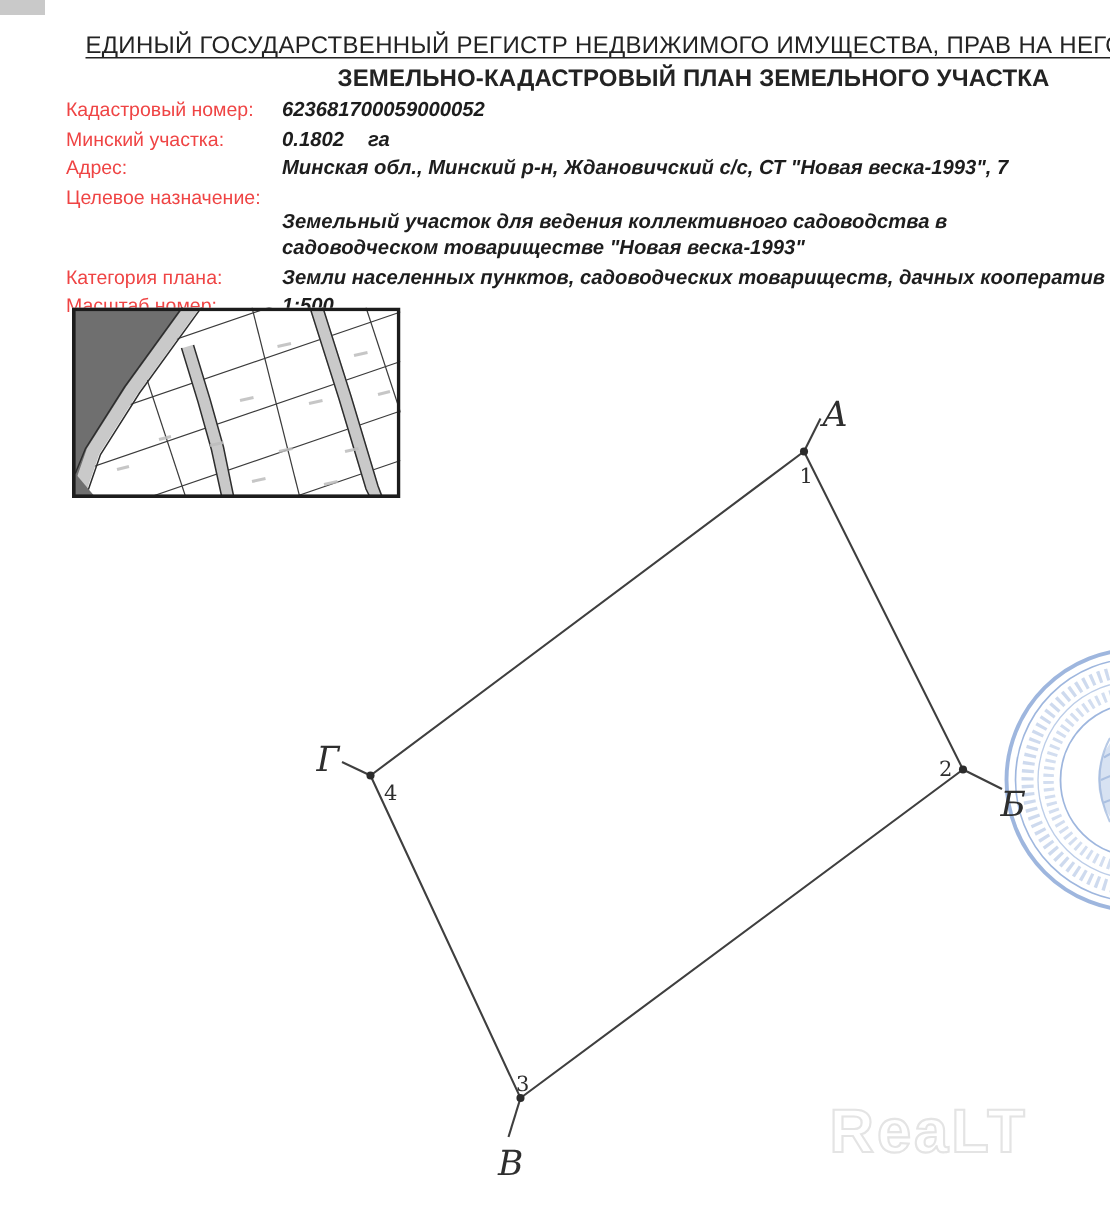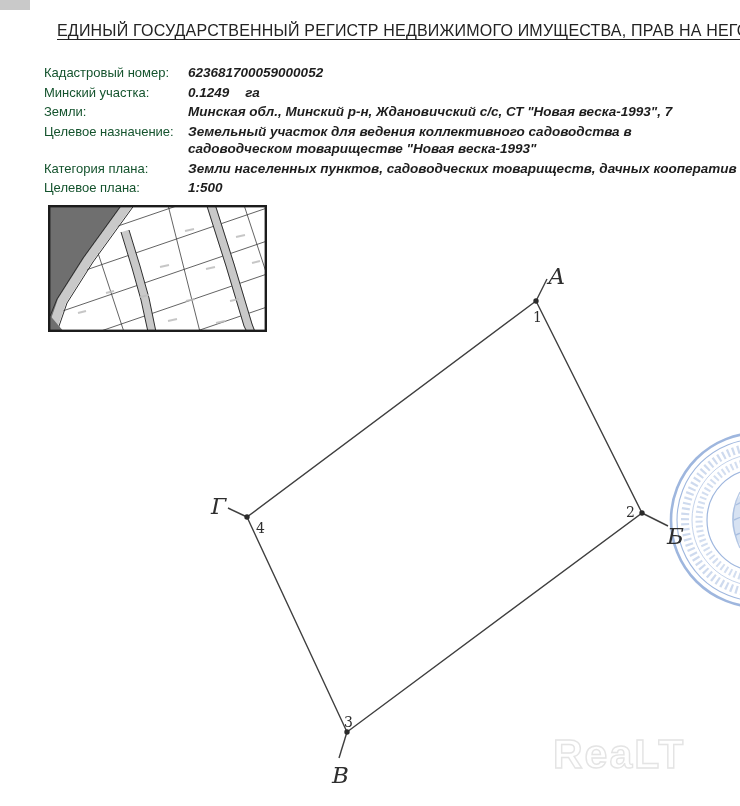--- a/index.html
+++ b/index.html
@@ -17,57 +17,58 @@
   }
   .doc-title{
     position:absolute;left:225px;top:44px;white-space:nowrap;
     font-size:16px;font-weight:700;color:#232323;letter-spacing:.1px;
   }
   .fields{
     position:absolute;left:44px;top:64px;width:700px;
     display:grid;grid-template-columns:144px 1fr;column-gap:0;row-gap:2px;
   }
   .flabel{
-    font-size:13px;color:#14532d;line-height:17.5px;white-space:nowrap;
+    font-size:13px;color:#ef4444;line-height:17.5px;white-space:nowrap;
   }
   .fvalue{
     font-size:13.5px;font-weight:700;font-style:italic;color:#1d1d1d;line-height:17.5px;
   }
   .fvalue.nowrap{white-space:nowrap;}
-  .fvalue.wrap{max-width:540px;}
+  .fvalue.wrap{max-width:540px;margin-top:16px;}
   .unit{display:inline-block;margin-left:16px;}
   .thumb-map{position:absolute;left:48px;top:205px;}
   .overlay{position:absolute;left:0;top:0;pointer-events:none;}
 </style>
 </head>
 <body>
 
 <div class="page">
 
   <div class="corner-smudge"></div>
 
   <div class="reg-title">ЕДИНЫЙ ГОСУДАРСТВЕННЫЙ РЕГИСТР НЕДВИЖИМОГО ИМУЩЕСТВА, ПРАВ НА НЕГО И СД</div>
+  <div class="doc-title">ЗЕМЕЛЬНО-КАДАСТРОВЫЙ ПЛАН ЗЕМЕЛЬНОГО УЧАСТКА</div>
 
   <div class="fields">
     <div class="flabel">Кадастровый номер:</div>
     <div class="fvalue nowrap">623681700059000052</div>
 
     <div class="flabel">Минский участка:</div>
-    <div class="fvalue nowrap"><span>0.1249</span><span class="unit">га</span></div>
+    <div class="fvalue nowrap"><span>0.1802</span><span class="unit">га</span></div>
 
-    <div class="flabel">Земли:</div>
+    <div class="flabel">Адрес:</div>
     <div class="fvalue nowrap">Минская обл., Минский р-н, Ждановичский с/с, СТ "Новая веска-1993", 7</div>
 
     <div class="flabel">Целевое назначение:</div>
     <div class="fvalue wrap">Земельный участок для ведения коллективного садоводства в садоводческом товариществе "Новая веска-1993"</div>
 
     <div class="flabel">Категория плана:</div>
     <div class="fvalue nowrap">Земли населенных пунктов, садоводческих товариществ, дачных кооператив</div>
 
-    <div class="flabel">Целевое плана:</div>
+    <div class="flabel">Масштаб номер:</div>
     <div class="fvalue nowrap">1:500</div>
   </div>
 
   <svg class="thumb-map" width="219" height="127" viewBox="0 0 219 127">
     <rect x="0" y="0" width="219" height="127" fill="#ffffff"></rect>
 
     <g stroke="#3b3b3b" stroke-width="0.8">
       <line x1="0" y1="45" x2="219" y2="-30"></line>
       <line x1="0" y1="78" x2="219" y2="3"></line>
       <line x1="0" y1="111" x2="219" y2="36"></line>

